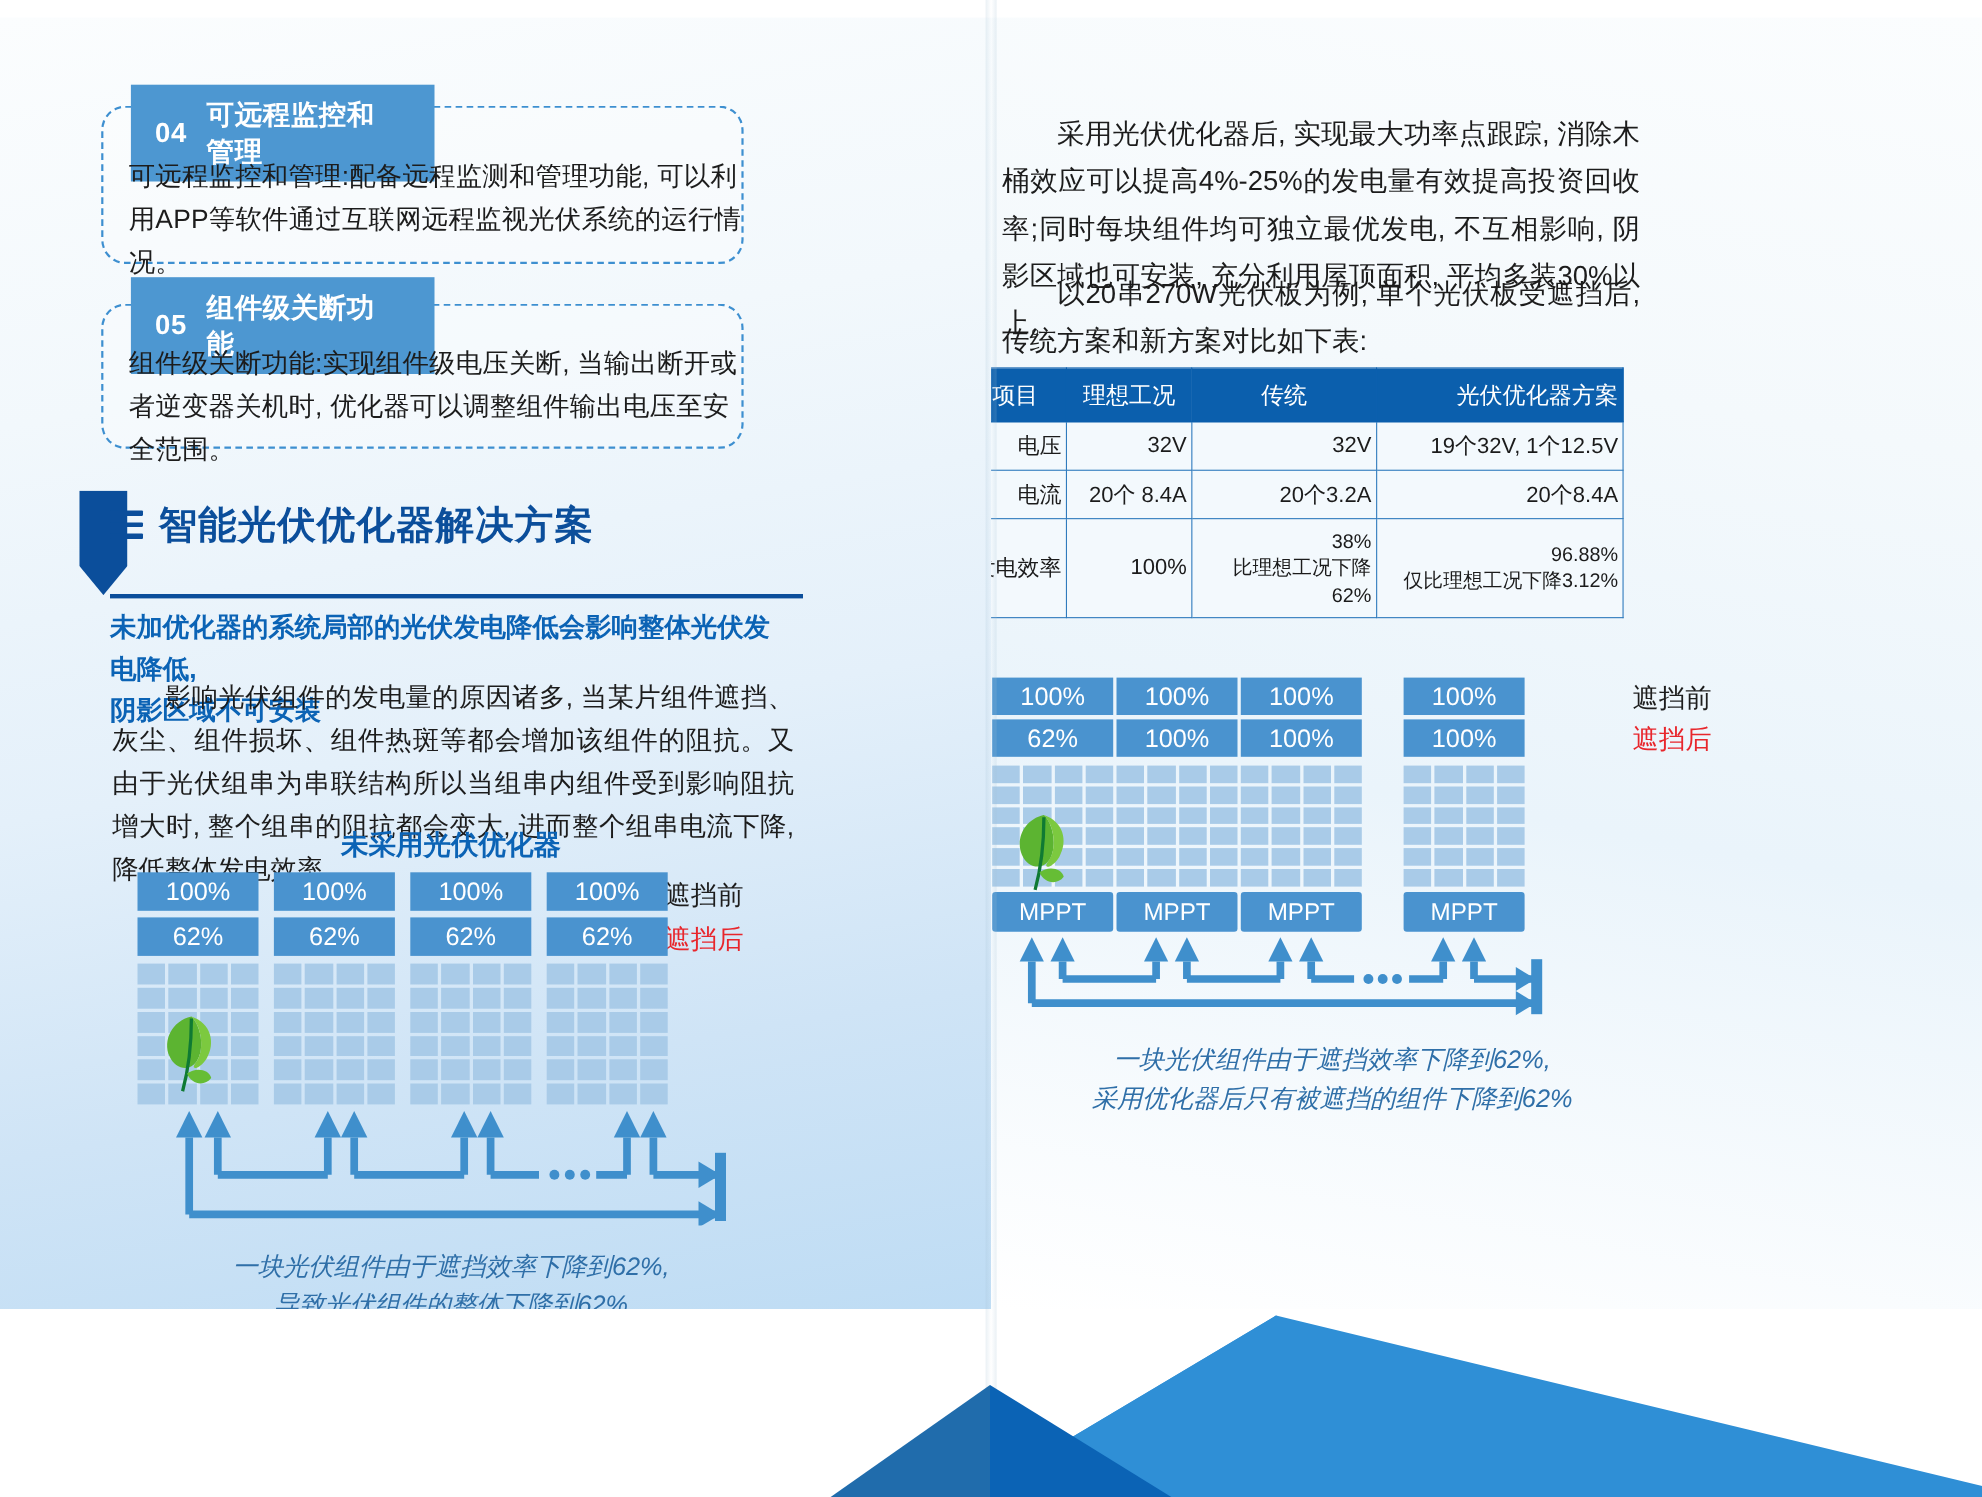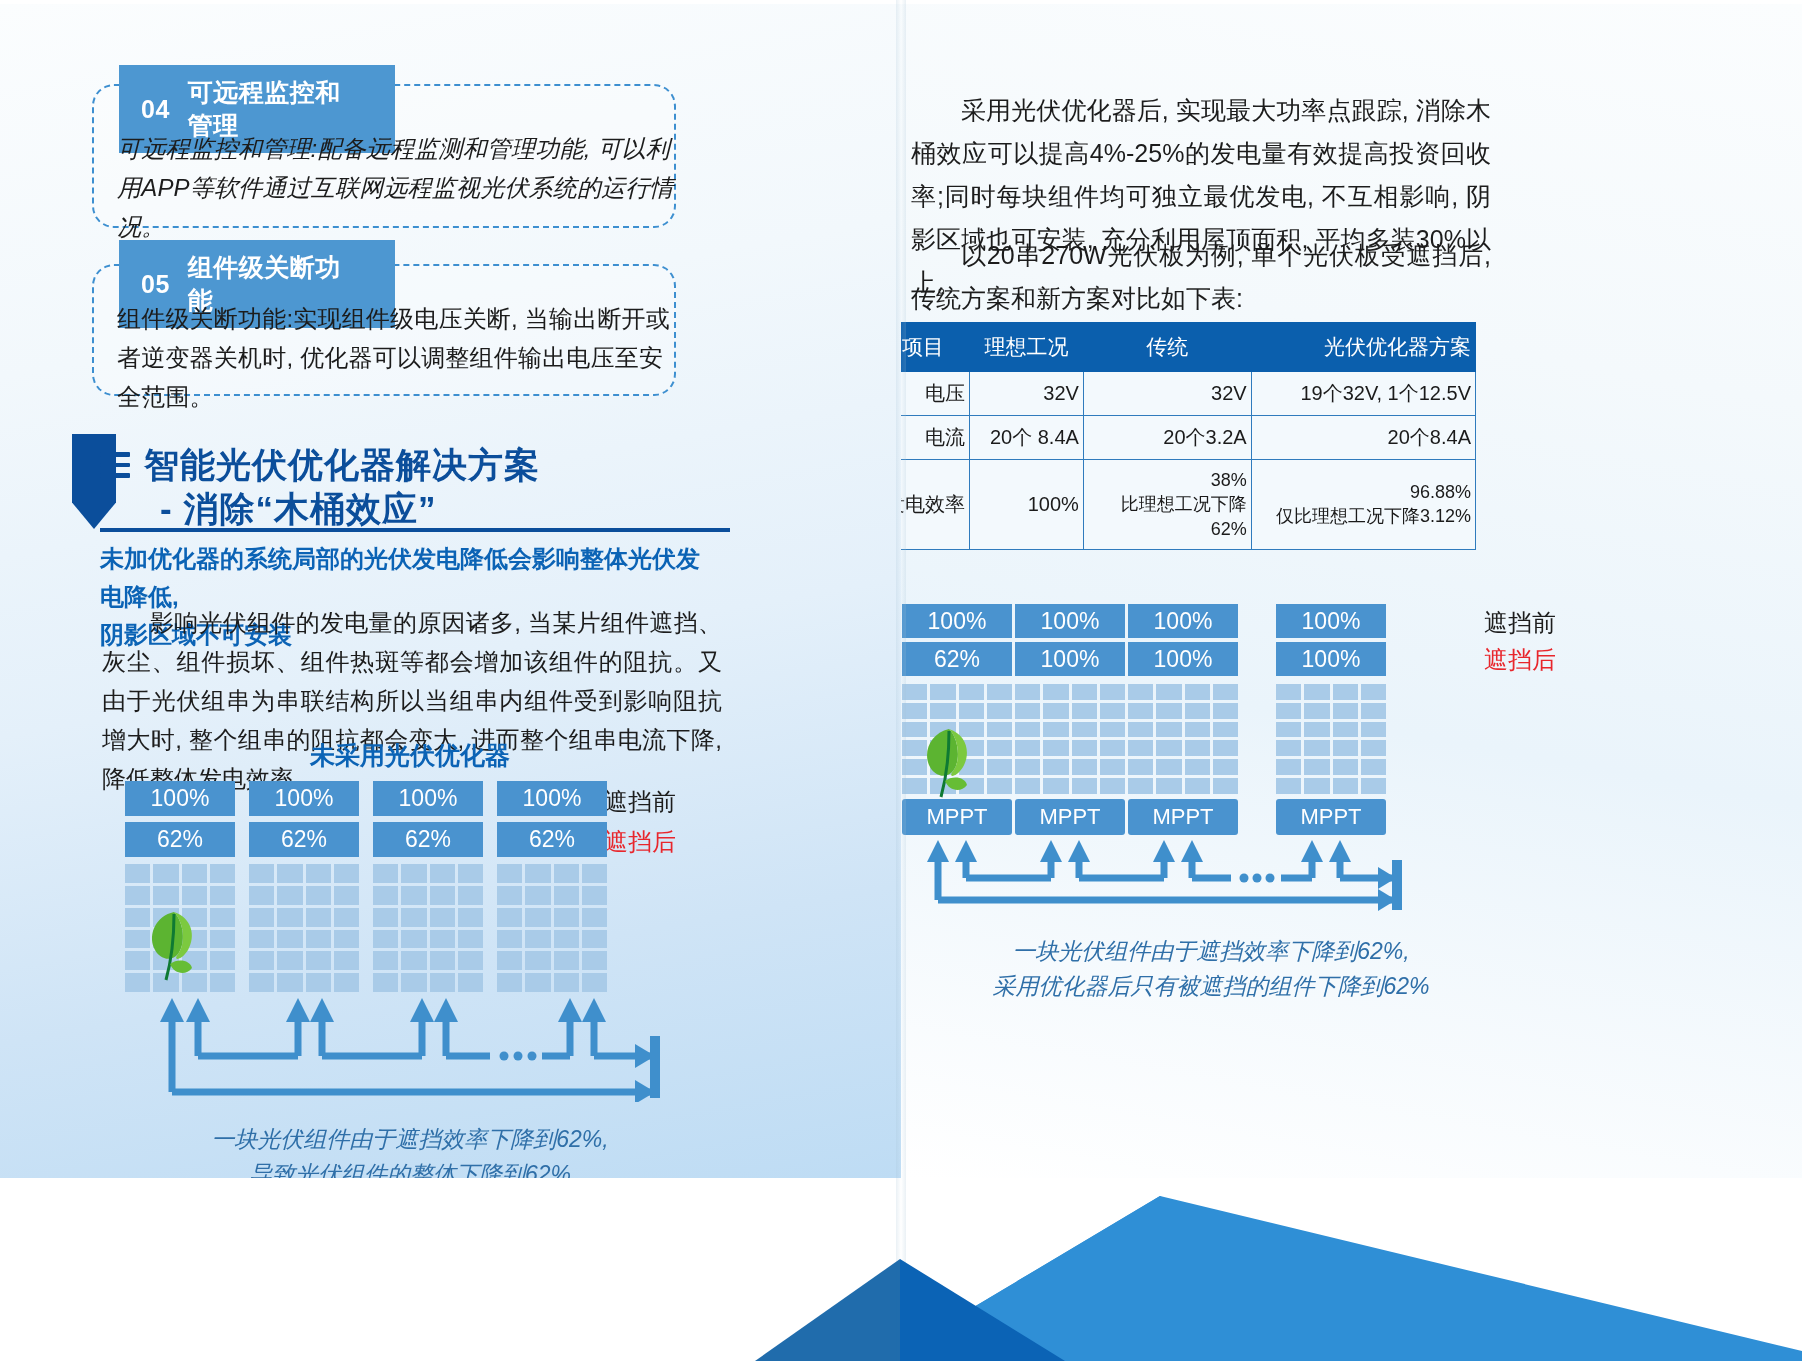--- a/index.html
+++ b/index.html
@@ -3,21 +3,21 @@
 <meta charset="utf-8">
 <style>
   html,body{margin:0;padding:0;}
   body{
     width:1802px;height:1361px;
     font-family:"Liberation Sans","DejaVu Sans",sans-serif;
     background:#ffffff;
     overflow:hidden;
     position:relative;
   }
-  .page{position:absolute;top:4px;height:1174px;width:901px;overflow:hidden;}
+  .page{position:absolute;top:16px;height:1174px;width:901px;overflow:hidden;}
   .page-left{left:0;background:linear-gradient(170deg,#fbfdfe 0%,#f2f8fc 28%,#e4f0fa 55%,#cfe4f6 78%,#bedcf4 100%);}
   .page-right{left:901px;background:linear-gradient(190deg,#fbfdfe 0%,#f4f9fc 30%,#eaf4fb 60%,#ffffff 100%);}
   .gutter{position:absolute;left:896px;top:0;width:10px;height:1361px;
     background:linear-gradient(90deg,rgba(160,190,210,.22),rgba(255,255,255,.05),rgba(160,190,210,.22));}
 
   
   .card{position:absolute;border:2.5px dashed #3d8fd0;border-radius:22px;background:rgba(255,255,255,0.28);}
   .card-hd{position:absolute;background:#4d97d1;color:#fff;font-weight:bold;font-size:25px;
     letter-spacing:.5px;padding:11px 30px 11px 22px;display:flex;align-items:center;gap:18px;}
   .card-hd .num{font-size:25px;font-weight:bold;}
@@ -71,37 +71,36 @@
 </head>
 <body>
 
 <div class="page page-left">
 
   <div class="card" style="left:92px;top:80px;width:580px;height:140px;"></div>
   <div class="card-hd" style="left:119px;top:61px;width:276px;box-sizing:border-box;">
     <span class="num">04</span>
     <span>可远程监控和管理</span>
   </div>
-  <div class="card-body" style="left:117px;top:126px;width:560px;font-style:italic;">可远程监控和管理:配备远程监测和管理功能, 可以利用APP等软件通过互联网远程监视光伏系统的运行情况。</div>
+  <div class="card-body" style="left:117px;top:126px;width:560px;">可远程监控和管理:配备远程监测和管理功能, 可以利用APP等软件通过互联网远程监视光伏系统的运行情况。</div>
 
   <div class="card" style="left:92px;top:260px;width:580px;height:128px;"></div>
   <div class="card-hd" style="left:119px;top:236px;width:276px;box-sizing:border-box;">
     <span class="num">05</span>
     <span>组件级关断功能</span>
   </div>
   <div class="card-body" style="left:117px;top:296px;width:560px;">组件级关断功能:实现组件级电压关断, 当输出断开或者逆变器关机时, 优化器可以调整组件输出电压至安全范围。</div>
 
   <div class="sec-flag" style="left:72px;top:430px;"></div>
   <div class="sec-lines" style="left:100px;top:448px;">
     <i></i>
       <i></i>
       <i></i>
   </div>
   <div class="sec-t1" style="left:144px;top:438px;">智能光伏优化器解决方案</div>
-  <div class="sec-t2" style="left:160px;top:482px;">- 消除“木桶效应”</div>
   <div class="sec-rule" style="left:100px;top:524px;width:630px;"></div>
 
   <div class="lead" style="left:100px;top:536px;width:620px;">
 
     <div id="leadtext" style="white-space:pre-line;">未加优化器的系统局部的光伏发电降低会影响整体光伏发电降低,
 阴影区域不可安装</div>
   </div>
 
   <div class="para" style="left:102px;top:600px;width:620px;text-indent:48px;">影响光伏组件的发电量的原因诸多, 当某片组件遮挡、灰尘、组件损坏、组件热斑等都会增加该组件的阻抗。又由于光伏组串为串联结构所以当组串内组件受到影响阻抗增大时, 整个组串的阻抗都会变大, 进而整个组串电流下降, 降低整体发电效率。</div>
 

